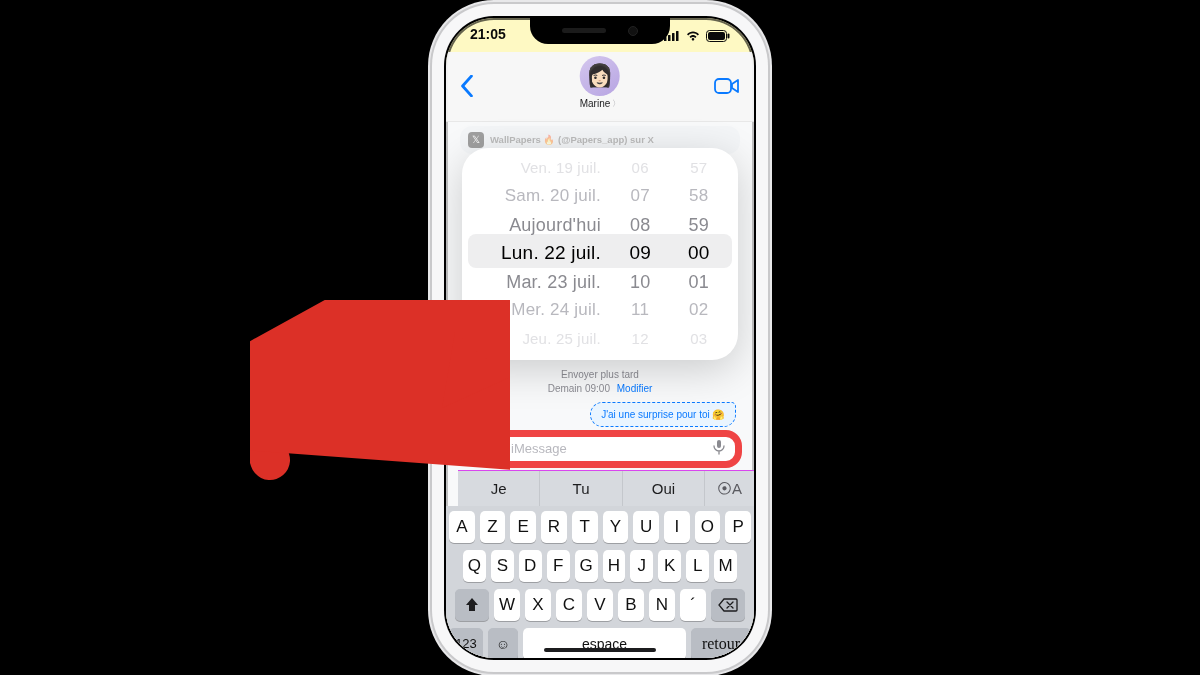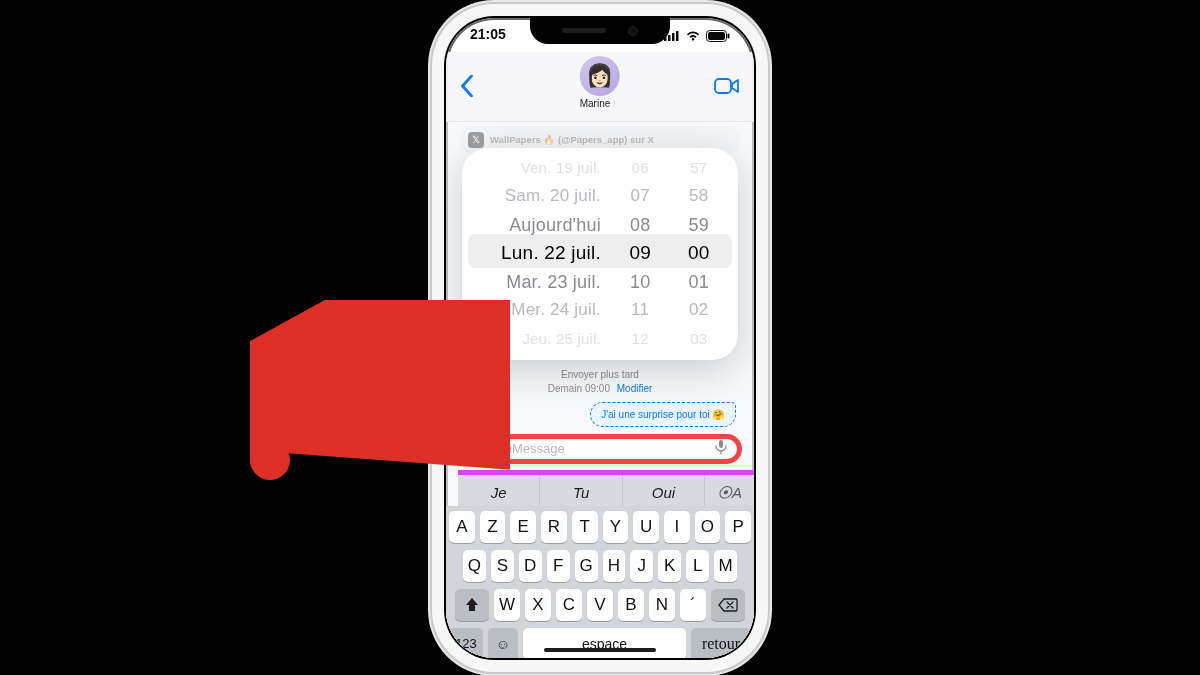--- a/index.html
+++ b/index.html
@@ -1,21 +1,21 @@
 <!DOCTYPE html>
 <html><head>
 <meta charset="utf-8">
 <style>
   * { box-sizing: border-box; margin: 0; padding: 0; font-family: -apple-system, "SF Pro Text", "Helvetica Neue", Arial, sans-serif; -webkit-font-smoothing: antialiased; }
   body { width: 1200px; height: 675px; background:#000; overflow:hidden; position:relative; }
 
   
   .phone {
     position:absolute; left:50%; top:50%; transform:translate(-50%,-50%);
-    width:308px; height:640px; background:#ffffff;
+    width:308px; height:640px; background:#fef9c3;
     border-radius:48px;
     box-shadow:
       0 0 0 2px #000,
       0 0 0 14px #f7f7f8,
       0 0 0 16px #c9c9cb,
       0 0 0 18px #e8e8ea;
     overflow:hidden;
   }
   .phone::after{ 
     content:""; position:absolute; inset:0; border-radius:48px; box-shadow: inset 0 0 0 2px rgba(0,0,0,.6);
@@ -63,25 +63,25 @@
 
   
   .schedlabel { position:absolute; top:350px; left:0; right:0; text-align:center; font-size:10px; color:#8c8c93; line-height:14px; z-index:45; }
   .schedlabel .edit { color:#0a7aff; margin-left:4px; }
 
   .bubble { position:absolute; top:384px; right:18px; z-index:45; background:#eaf5ff; border:1.5px dashed #0a7aff; color:#0a7aff; font-size:10px; padding:6px 10px; border-radius:16px; border-top-right-radius:6px; }
 
   
   .inputbar { position:absolute; top:414px; left:12px; right:12px; height:34px; z-index:45; display:flex; align-items:center; gap:8px; }
   .plusbtn { width:28px; height:28px; border-radius:50%; background:#e7e8ec; color:#8a8a90; font-size:18px; display:flex; align-items:center; justify-content:center; }
-  .msgfield { flex:1; height:30px; border-radius:16px; background:#fff; border:5px solid #ef4444; display:flex; align-items:center; padding:0 10px; color:#b8b8be; font-size:13px; justify-content:space-between; }
+  .msgfield { flex:1; height:38px; border-radius:16px; background:#fff; border:7px solid #ef4444; display:flex; align-items:center; padding:0 10px; color:#b8b8be; font-size:13px; justify-content:space-between; }
   .mic { color:#8a8a90; font-size:14px; }
 
   
-  .predict { position:absolute; top:452px; left:12px; right:0; height:36px; background:#d7dadf; display:flex; z-index:45; border-top:5px solid #d946ef;font-style:italic; }
+  .predict { position:absolute; top:452px; left:12px; right:0; height:36px; background:#d7dadf; display:flex; z-index:45; border-top:1px solid #d946ef; }
   .predict div { flex:1; text-align:center; line-height:36px; color:#1d1d1f; font-size:15px; border-right:1px solid #c4c7cc; }
   .predict div:last-child{ border-right:none; flex:.6; color:#5a5a60; }
 
   
   .kbd { position:absolute; top:488px; left:0; right:0; bottom:0; background:#d2d5da; z-index:45; padding:5px 3px 0; display:flex; flex-direction:column; gap:7px; }
   .krow { display:flex; gap:5px; justify-content:center; }
   .key { background:#fff; border-radius:5px; width:26px; height:32px; text-align:center; line-height:32px; font-size:17px; color:#111; box-shadow:0 1px 0 rgba(0,0,0,.25); }
   .key.fn { background:#b9bdc4; width:34px; font-size:14px; display:flex; align-items:center; justify-content:center; }
   .key.space { flex:1; font-size:14px; }
   .key.ret { background:#b9bdc4; width:60px; font-size:16px; color:#111;font-family:Liberation Serif, serif; }

